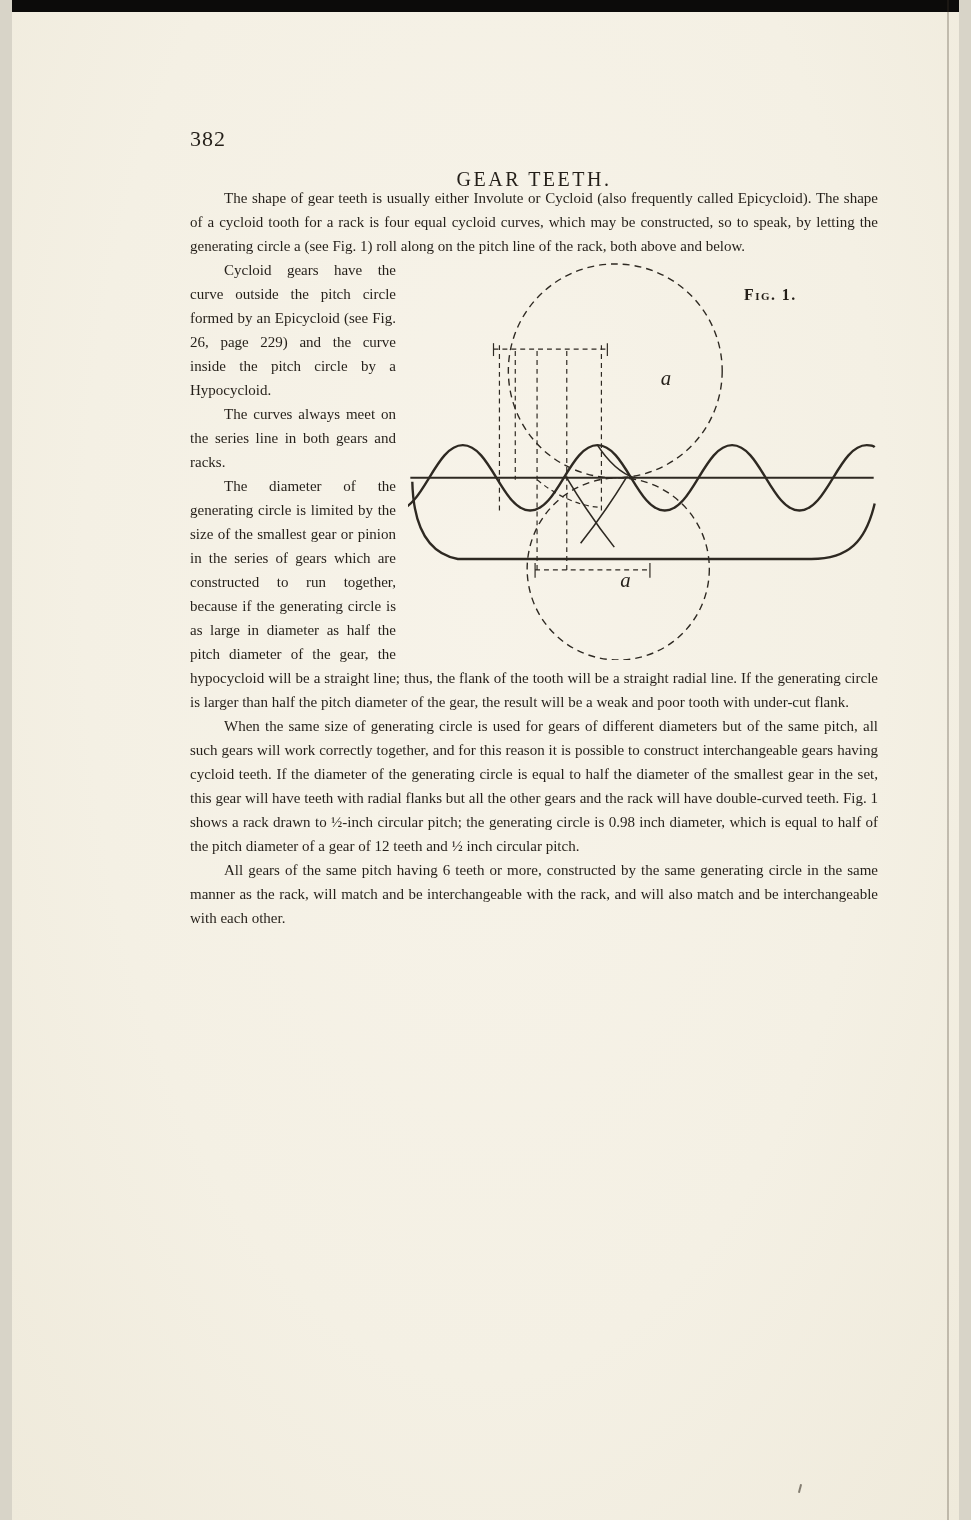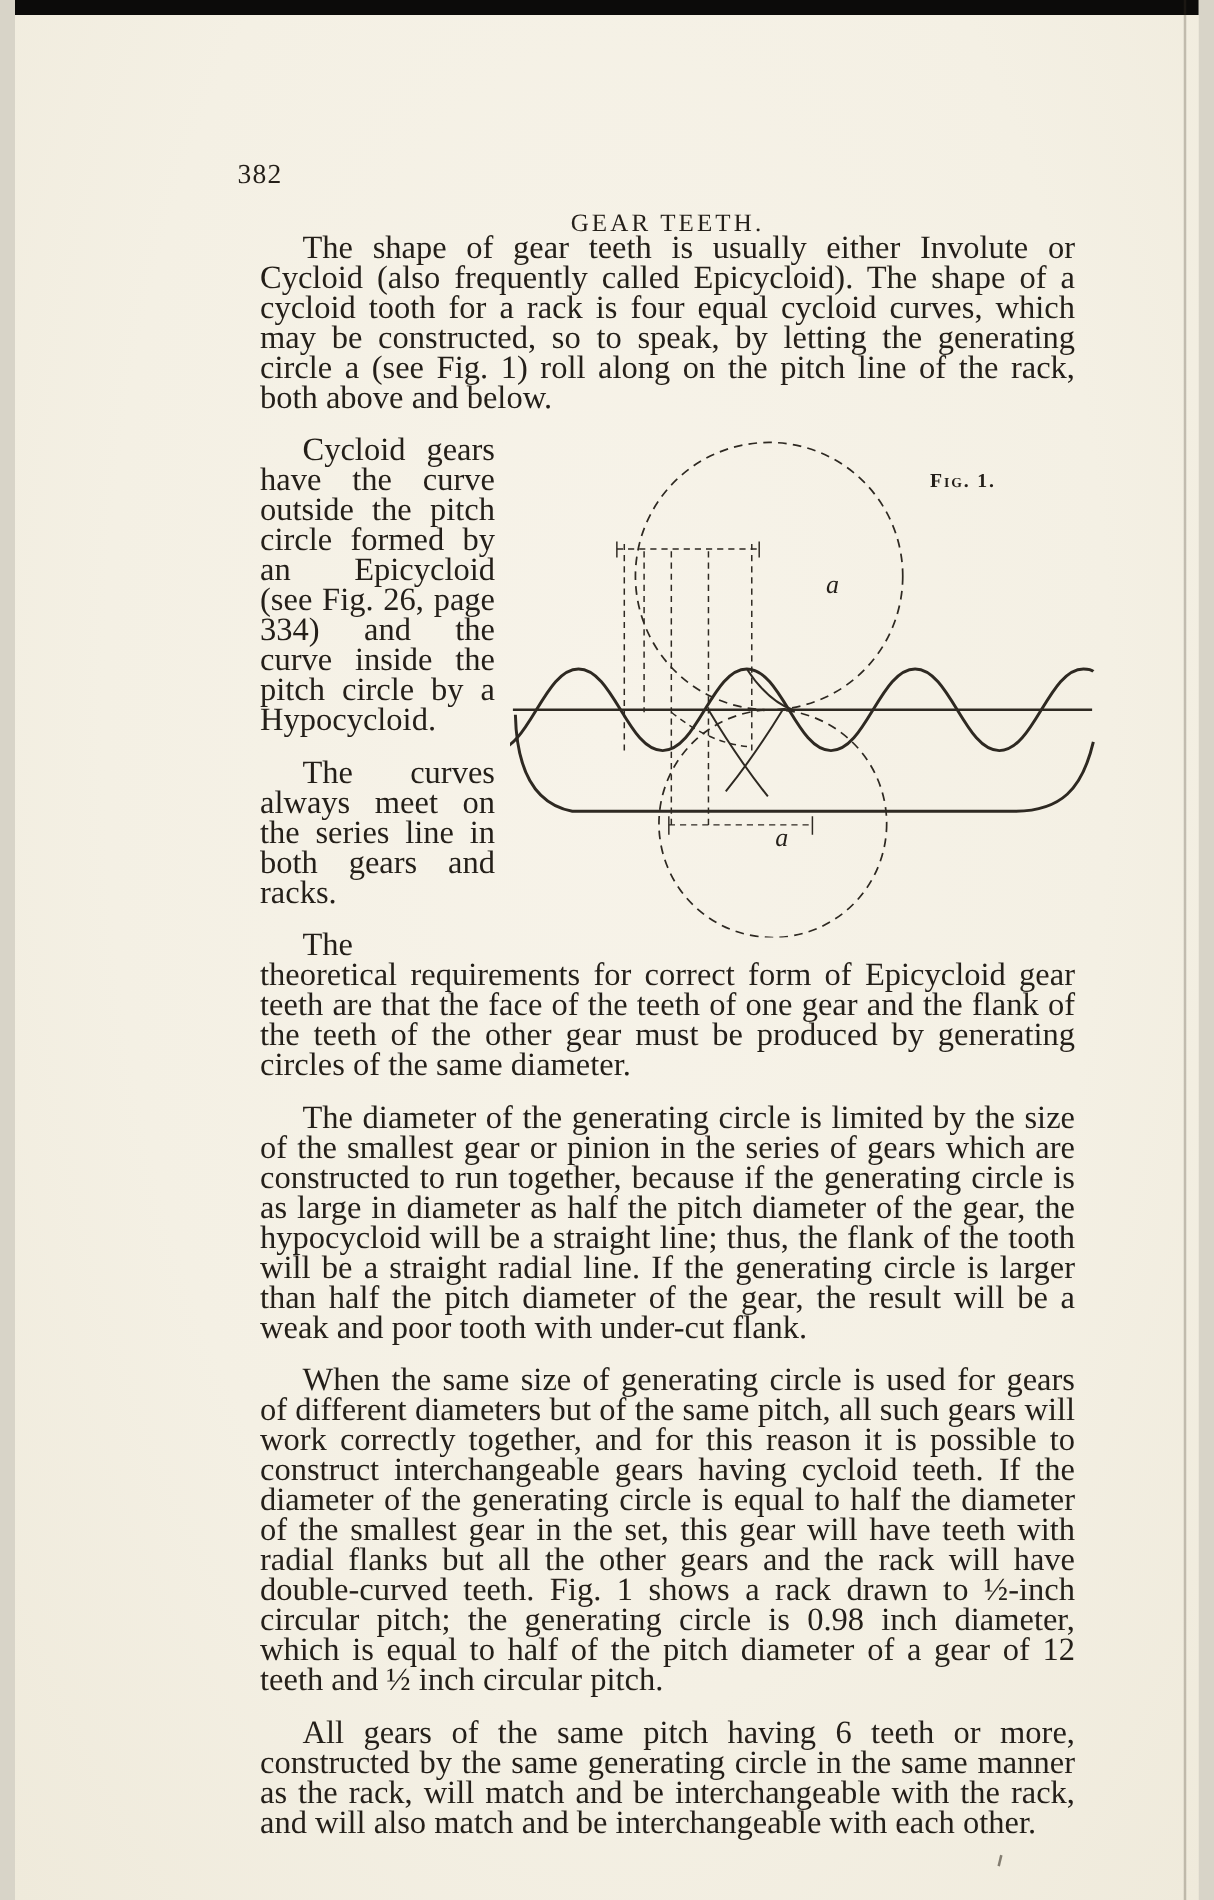--- a/index.html
+++ b/index.html
@@ -39,21 +39,21 @@
   .page-num {
     position: absolute; left: 0; top: 0;
     font-size: 22px; letter-spacing: 1px;
   }
   .running-title {
     position: absolute; left: 0; right: 0; top: 2px;
     text-align: center; font-size: 20px; letter-spacing: 2.5px; margin-top: 40px;
   }
 
   p.body-para {
-    margin: 18px; font-size: 26px; line-height: 24px;
+    margin: 0; font-size: 15px; line-height: 24px;
     text-align: justify; text-indent: 34px;
     hyphens: auto; -webkit-hyphens: auto; overflow-wrap: break-word;
   }
 
   .figure-float {
     float: right; width: 470px; height: 400px;
     margin: 2px 0 4px 12px;
   }
   .figure-float svg { display: block; width: 470px; height: 400px; }
 
@@ -136,22 +136,21 @@
           <path d="M 218,220 Q 196,256 172,286"></path>
           <path d="M 189,187 Q 206,213 226,220"></path>
         </g>
 
         <text class="fig-label-text" x="337" y="40">Fig. 1.</text>
         <text class="circle-label-text" x="253" y="126">a</text>
         <text class="circle-label-text" x="212" y="330">a</text>
       </svg>
     </div>
 
-    <p class="body-para">Cycloid gears have the curve outside the pitch circle formed by an Epicycloid (see Fig. 26, page 334) and the curve inside the pitch circle by a Hypocycloid.</p>
+    <p class="body-para">Cycloid gears have the curve outside the pitch circle formed by an Epicycloid (see Fig. 26, page 229) and the curve inside the pitch circle by a Hypocycloid.</p>
     <p class="body-para">The curves always meet on the series line in both gears and racks.</p>
-    <p class="body-para">The theoretical requirements for correct form of Epicycloid gear teeth are that the face of the teeth of one gear and the flank of the teeth of the other gear must be produced by generating circles of the same diameter.</p>
 
     <p class="body-para after-figure">The diameter of the generating circle is limited by the size of the smallest gear or pinion in the series of gears which are constructed to run together, because if the generating circle is as large in diameter as half the pitch diameter of the gear, the hypocycloid will be a straight line; thus, the flank of the tooth will be a straight radial line.  If the generating circle is larger than half the pitch diameter of the gear, the result will be a weak and poor tooth with under-cut flank.</p>
     <p class="body-para">When the same size of generating circle is used for gears of different diameters but of the same pitch, all such gears will work correctly together, and for this reason it is possible to construct interchangeable gears having cycloid teeth.  If the diameter of the generating circle is equal to half the diameter of the smallest gear in the set, this gear will have teeth with radial flanks but all the other gears and the rack will have double-curved teeth.  Fig. 1 shows a rack drawn to ½-inch circular pitch; the generating circle is 0.98 inch diameter, which is equal to half of the pitch diameter of a gear of 12 teeth and ½ inch circular pitch.</p>
     <p class="body-para">All gears of the same pitch having 6 teeth or more, constructed by the same generating circle in the same manner as the rack, will match and be interchangeable with the rack, and will also match and be interchangeable with each other.</p>
 
   </div>
 </div>
 
 </body></html>

